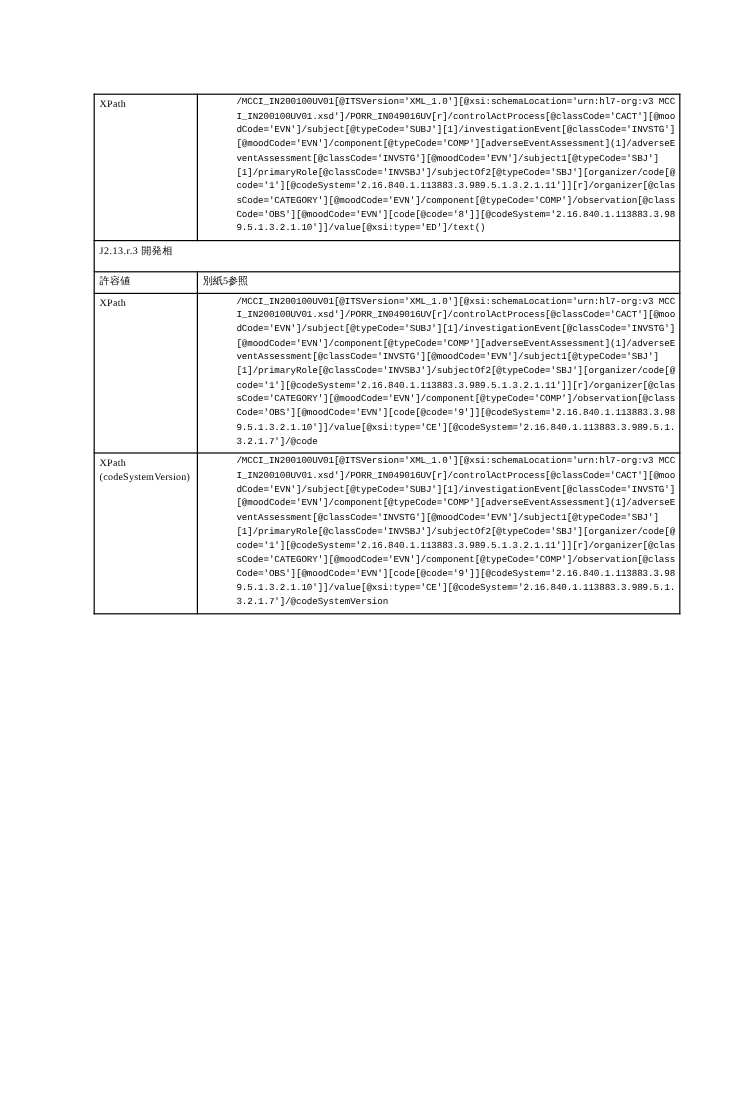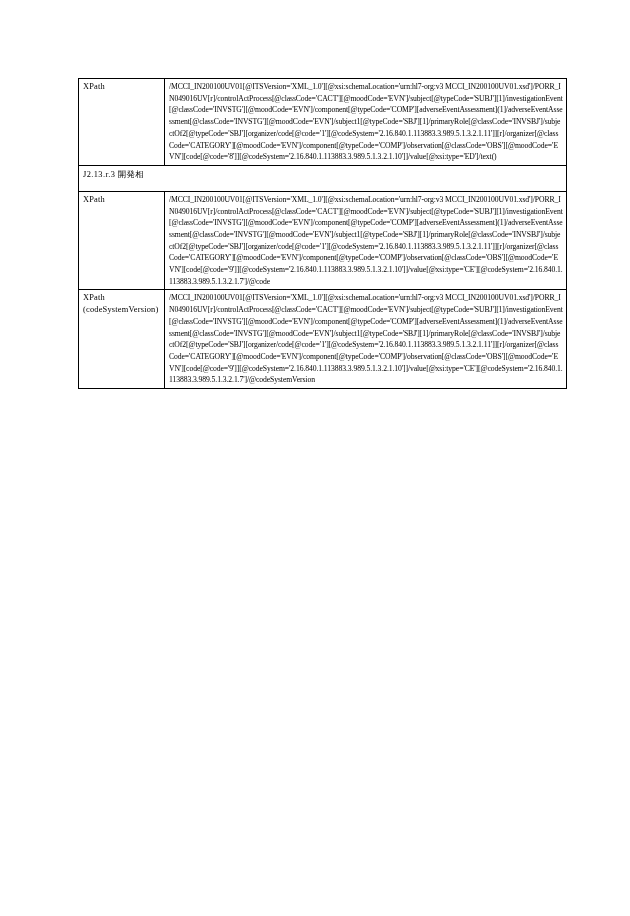--- a/index.html
+++ b/index.html
@@ -37,26 +37,27 @@
   td.label-cell {
     width: 78px;
     font-family: "Liberation Serif", serif;
     font-size: 8.4px;
     letter-spacing: 0.2px;
   }
   td.value-cell {
     width: 394px;
   }
   .xpath-text {
-    font-family: Liberation Serif, serif;
+    font-family: Liberation Mono, monospace;
     font-size: 7.7px;
     line-height: 1.52;
     letter-spacing: -0.1px;
     word-break: break-all;
     white-space: normal;
+    margin-left: 28px;
   }
   .jp {
     font-family: "Liberation Serif", serif;
     font-size: 8.4px;
     line-height: 1.5;
   }
   td.section-cell {
     font-size: 8.4px;
     letter-spacing: 0.4px;
   }
@@ -78,20 +79,26 @@
       <tr>
         <td class="label-cell">XPath</td>
         <td class="value-cell">
           <div class="xpath-text">/MCCI_IN200100UV01[@ITSVersion='XML_1.0'][@xsi:schemaLocation='urn:hl7-org:v3 MCCI_IN200100UV01.xsd']/PORR_IN049016UV[r]/controlActProcess[@classCode='CACT'][@moodCode='EVN']/subject[@typeCode='SUBJ'][1]/investigationEvent[@classCode='INVSTG'][@moodCode='EVN']/component[@typeCode='COMP'][adverseEventAssessment](1]/adverseEventAssessment[@classCode='INVSTG'][@moodCode='EVN']/subject1[@typeCode='SBJ'][1]/primaryRole[@classCode='INVSBJ']/subjectOf2[@typeCode='SBJ'][organizer/code[@code='1'][@codeSystem='2.16.840.1.113883.3.989.5.1.3.2.1.11']][r]/organizer[@classCode='CATEGORY'][@moodCode='EVN']/component[@typeCode='COMP']/observation[@classCode='OBS'][@moodCode='EVN'][code[@code='8']][@codeSystem='2.16.840.1.113883.3.989.5.1.3.2.1.10']]/value[@xsi:type='ED']/text()</div>
         </td>
       </tr>
       <tr class="section-row">
         <td class="section-cell" colspan="2">J2.13.r.3  開発相</td>
       </tr>
       <tr>
+        <td class="label-cell">許容値</td>
+        <td class="value-cell">
+          <div class="jp">別紙5参照</div>
+        </td>
+      </tr>
+      <tr>
         <td class="label-cell">XPath</td>
         <td class="value-cell">
           <div class="xpath-text">/MCCI_IN200100UV01[@ITSVersion='XML_1.0'][@xsi:schemaLocation='urn:hl7-org:v3 MCCI_IN200100UV01.xsd']/PORR_IN049016UV[r]/controlActProcess[@classCode='CACT'][@moodCode='EVN']/subject[@typeCode='SUBJ'][1]/investigationEvent[@classCode='INVSTG'][@moodCode='EVN']/component[@typeCode='COMP'][adverseEventAssessment](1]/adverseEventAssessment[@classCode='INVSTG'][@moodCode='EVN']/subject1[@typeCode='SBJ'][1]/primaryRole[@classCode='INVSBJ']/subjectOf2[@typeCode='SBJ'][organizer/code[@code='1'][@codeSystem='2.16.840.1.113883.3.989.5.1.3.2.1.11']][r]/organizer[@classCode='CATEGORY'][@moodCode='EVN']/component[@typeCode='COMP']/observation[@classCode='OBS'][@moodCode='EVN'][code[@code='9']][@codeSystem='2.16.840.1.113883.3.989.5.1.3.2.1.10']]/value[@xsi:type='CE'][@codeSystem='2.16.840.1.113883.3.989.5.1.3.2.1.7']/@code</div>
         </td>
       </tr>
       <tr>
         <td class="label-cell label-multiline">XPath
 (codeSystemVersion)</td>
         <td class="value-cell">
           <div class="xpath-text">/MCCI_IN200100UV01[@ITSVersion='XML_1.0'][@xsi:schemaLocation='urn:hl7-org:v3 MCCI_IN200100UV01.xsd']/PORR_IN049016UV[r]/controlActProcess[@classCode='CACT'][@moodCode='EVN']/subject[@typeCode='SUBJ'][1]/investigationEvent[@classCode='INVSTG'][@moodCode='EVN']/component[@typeCode='COMP'][adverseEventAssessment](1]/adverseEventAssessment[@classCode='INVSTG'][@moodCode='EVN']/subject1[@typeCode='SBJ'][1]/primaryRole[@classCode='INVSBJ']/subjectOf2[@typeCode='SBJ'][organizer/code[@code='1'][@codeSystem='2.16.840.1.113883.3.989.5.1.3.2.1.11']][r]/organizer[@classCode='CATEGORY'][@moodCode='EVN']/component[@typeCode='COMP']/observation[@classCode='OBS'][@moodCode='EVN'][code[@code='9']][@codeSystem='2.16.840.1.113883.3.989.5.1.3.2.1.10']]/value[@xsi:type='CE'][@codeSystem='2.16.840.1.113883.3.989.5.1.3.2.1.7']/@codeSystemVersion</div>

